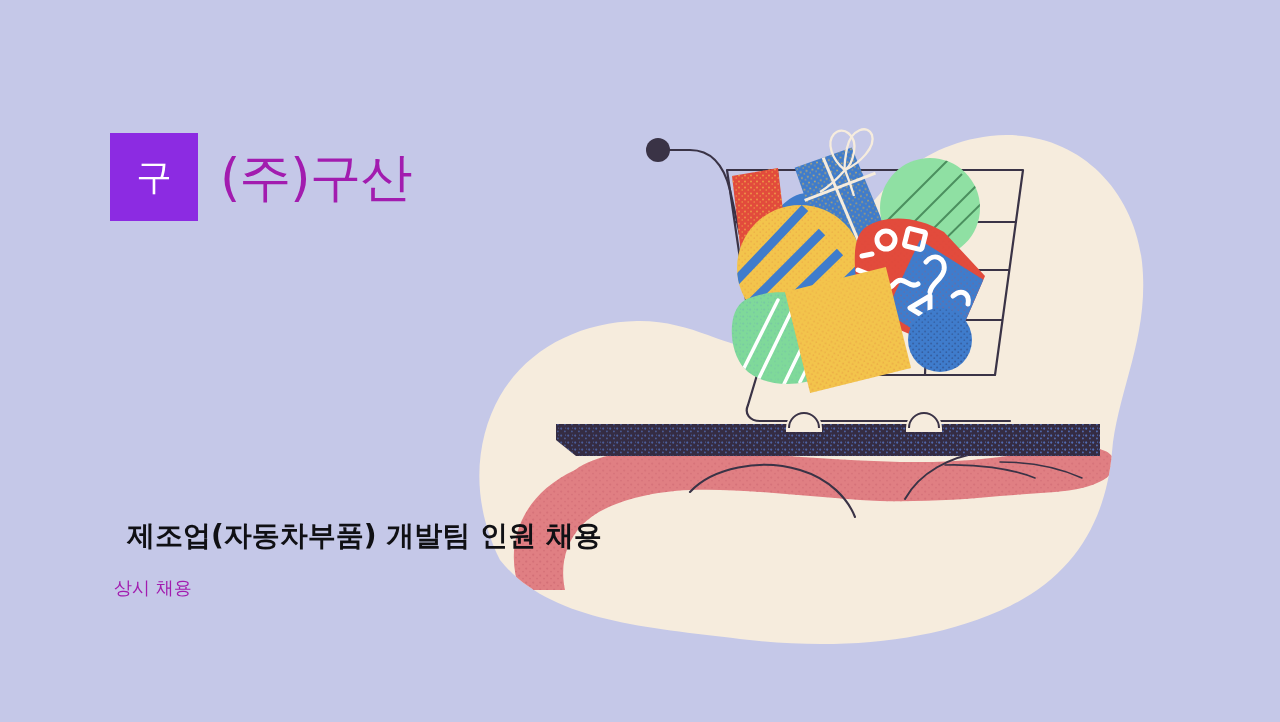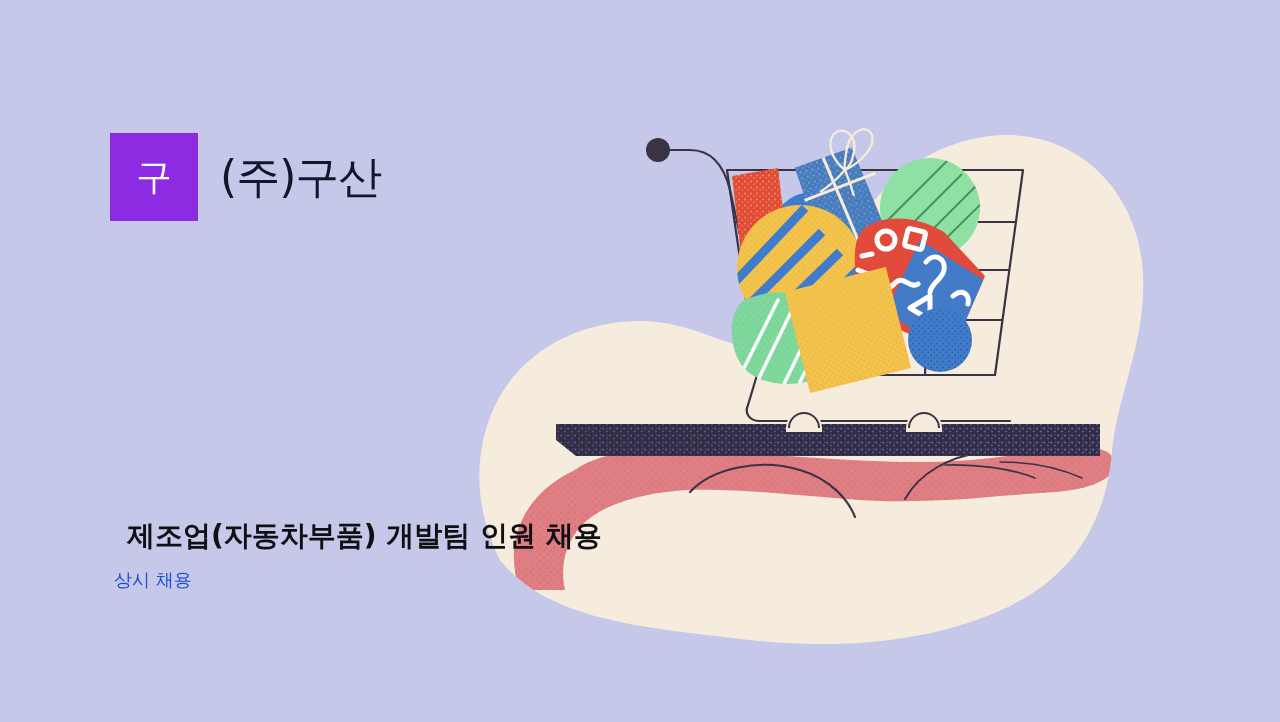--- a/index.html
+++ b/index.html
@@ -49,23 +49,23 @@
     flex: 0 0 auto;
   }
   #logo-badge .logo-glyph {
     color: #ffffff;
     font-size: 36px;
     font-weight: 400;
     line-height: 1;
     font-family: "DejaVu Sans", "Liberation Sans", sans-serif;
   }
   #company-name {
-    font-size: 44px;
+    font-size: 52px;
     font-weight: 400;
-    color: #0f172a;
+    color: #a21caf;
     letter-spacing: -1px;
     line-height: 1;
     white-space: nowrap;
     font-family: "DejaVu Sans", "Liberation Sans", sans-serif;
   }
   
   #text-block {
     position: absolute;
     left: 114px;
     top: 505px;
@@ -74,24 +74,24 @@
   #job-title {
     font-size: 28px;
     font-weight: bold;
     color: #101014;
     line-height: 1.25;
     white-space: nowrap;
     margin: 13px;
     font-family: "DejaVu Sans", "Liberation Sans", sans-serif;
   }
   #job-type {
-    margin-top: 16px;
+    margin-top: 24px;
     font-size: 18px;
     font-weight: normal;
-    color: #1d4ed8;
+    color: #a21caf;
     line-height: 1.2;
     white-space: nowrap;
     font-family: "DejaVu Sans", "Liberation Sans", sans-serif;
   }
 </style>
 </head>
 <body>
 
 <div id="banner">
 

